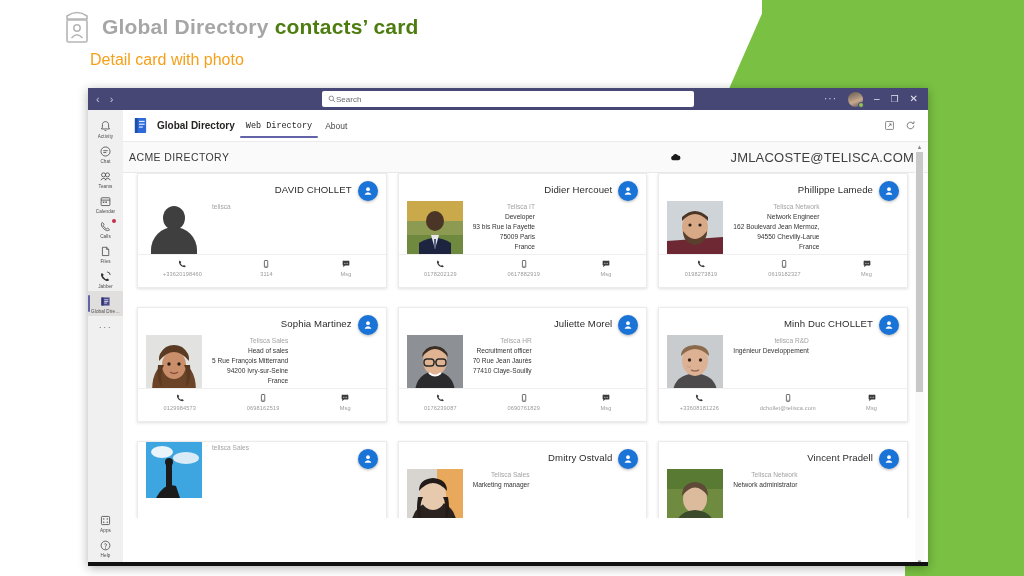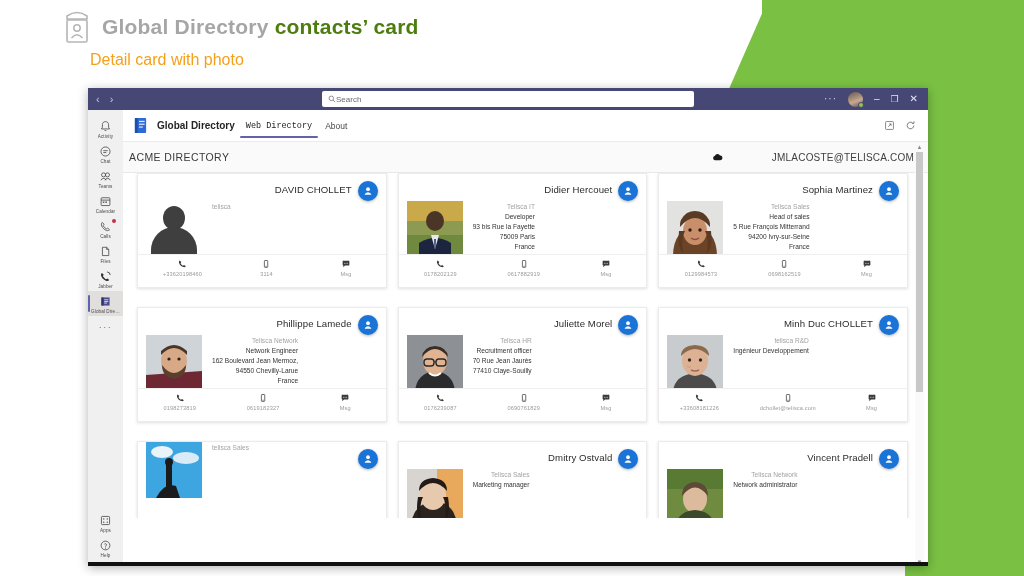--- a/index.html
+++ b/index.html
@@ -94,21 +94,21 @@
 
   
   .dir-wrap { flex: 1 1 auto; position: relative; overflow: hidden; background: #fff; }
   .dir-head {
     height: 31px; background: #fafafa; display: flex; align-items: center;
     padding: 0 14px 0 6px; border-bottom: 1px solid #e8e8e8;
   }
   .dir-title { font-size: 10.5px; color: #3a3a3a; letter-spacing: .4px; }
   .dir-user { margin-left: auto; display: flex; align-items: center; gap: 5px; }
   .dir-user .cloud { width: 11px; height: 8px; display: block; }
-  .dir-user .mail { font-size: 10px; color: #404040; letter-spacing: .2px; margin-left: 44px; }
+  .dir-user .mail { font-size: 13px; color: #404040; letter-spacing: .2px; margin-left: 44px; }
 
   .dir-toolbar { height: 40px; display: flex; align-items: center; gap: 9px; padding: 0 0 0 14px; background: #fff; }
   .btn-retour {
     height: 19px; padding: 0 13px; border: 1px solid #b9b9d6; border-radius: 10px;
     background: #fff; color: #6b6b8c; font-size: 8px; letter-spacing: .6px;
     display: flex; align-items: center; cursor: pointer;
   }
   .circ-btn { width: 21px; height: 21px; border-radius: 50%; display: flex; align-items: center; justify-content: center; cursor: pointer; }
   .circ-btn.fill { background: #12bdd8; box-shadow: 0 1px 3px rgba(0,0,0,.25); }
   .circ-btn.outline { background: #fff; border: 1px solid #f49ab4; }
@@ -453,20 +453,74 @@
                         <circle cx="5.8" cy="6.7" r=".75" fill="#fff"></circle>
                         <circle cx="8" cy="6.7" r=".75" fill="#fff"></circle>
                         <circle cx="10.2" cy="6.7" r=".75" fill="#fff"></circle>
                       </svg>
                     <span class="lbl">Msg</span>
                   </div>
                 </div>
               </div>
 
               <div class="ccard">
+                <div class="cname">Phillippe Lamede</div>
+                <div class="cbadge">
+                  <svg viewBox="0 0 16 16">
+                      <circle cx="8" cy="5.6" r="2.5" fill="#fff"></circle>
+                      <path d="M3.4 13 A4.8 4.8 0 0 1 12.6 13 Z" fill="#fff"></path>
+                    </svg>
+                </div>
+                <div class="cbody">
+                  <div class="cphoto">
+                    <svg class="ph-img" viewBox="0 0 56 56" preserveAspectRatio="none">
+                      <rect width="56" height="56" fill="#cfd4d8"></rect>
+                      <path d="M0 40 L56 36 L56 56 L0 56 Z" fill="#6d2833"></path>
+                      <ellipse cx="28" cy="26" rx="13" ry="15" fill="#d8a987"></ellipse>
+                      <path d="M15 20 Q28 6 41 20 L41 16 Q28 4 15 16 Z" fill="#4a3526"></path>
+                      <path d="M16 30 Q28 46 40 30 Q40 42 28 44 Q16 42 16 30 Z" fill="#5a3f2c"></path>
+                      <circle cx="23" cy="24" r="1.6" fill="#2b2119"></circle>
+                      <circle cx="33" cy="24" r="1.6" fill="#2b2119"></circle>
+                    </svg>
+                  </div>
+                  <div class="cinfo">
+                    <div class="org">Telisca Network</div>
+                    <div>Network Engineer</div>
+                    <div>162 Boulevard Jean Mermoz,</div>
+                    <div>94550 Chevilly-Larue</div>
+                    <div>France</div>
+                  </div>
+                </div>
+                <div class="cactions">
+                  <div class="cact">
+                    <svg viewBox="0 0 16 16">
+                        <path d="M4.4 2.2 C3.1 3.2 2.6 5 3.6 7.1 C4.8 9.8 7.2 12 10 12.9 C12 13.5 13.4 12.9 14.1 11.7 L11.3 9.7 L9.5 10.8 C8 10 6.5 8.4 5.7 6.7 L6.9 4.9 Z"></path>
+                      </svg>
+                    <span class="lbl">0198273819</span>
+                  </div>
+                  <div class="cact">
+                    <svg viewBox="0 0 16 16">
+                        <rect x="5.4" y="2.4" width="5.4" height="11" rx="1" fill="none" stroke="#3c3c3c" stroke-width="1.2"></rect>
+                        <line x1="7" y1="11.6" x2="9.2" y2="11.6" stroke="#3c3c3c" stroke-width="1"></line>
+                      </svg>
+                    <span class="lbl">0619182327</span>
+                  </div>
+                  <div class="cact">
+                    <svg viewBox="0 0 16 16">
+                        <path d="M2.6 4 A1.6 1.6 0 0 1 4.2 2.6 L11.8 2.6 A1.6 1.6 0 0 1 13.4 4 L13.4 9 A1.6 1.6 0 0 1 11.8 10.5 L6.4 10.5 L3.6 13 L3.8 10.5 A1.6 1.6 0 0 1 2.6 9 Z"></path>
+                        <circle cx="5.8" cy="6.7" r=".75" fill="#fff"></circle>
+                        <circle cx="8" cy="6.7" r=".75" fill="#fff"></circle>
+                        <circle cx="10.2" cy="6.7" r=".75" fill="#fff"></circle>
+                      </svg>
+                    <span class="lbl">Msg</span>
+                  </div>
+                </div>
+              </div>
+
+              <div class="ccard">
                 <div class="cname">Sophia Martinez</div>
                 <div class="cbadge">
                   <svg viewBox="0 0 16 16">
                       <circle cx="8" cy="5.6" r="2.5" fill="#fff"></circle>
                       <path d="M3.4 13 A4.8 4.8 0 0 1 12.6 13 Z" fill="#fff"></path>
                     </svg>
                 </div>
                 <div class="cbody">
                   <div class="cphoto">
                     <svg class="ph-img" viewBox="0 0 56 56" preserveAspectRatio="none">
@@ -509,74 +563,20 @@
                         <circle cx="5.8" cy="6.7" r=".75" fill="#fff"></circle>
                         <circle cx="8" cy="6.7" r=".75" fill="#fff"></circle>
                         <circle cx="10.2" cy="6.7" r=".75" fill="#fff"></circle>
                       </svg>
                     <span class="lbl">Msg</span>
                   </div>
                 </div>
               </div>
 
               <div class="ccard">
-                <div class="cname">Phillippe Lamede</div>
-                <div class="cbadge">
-                  <svg viewBox="0 0 16 16">
-                      <circle cx="8" cy="5.6" r="2.5" fill="#fff"></circle>
-                      <path d="M3.4 13 A4.8 4.8 0 0 1 12.6 13 Z" fill="#fff"></path>
-                    </svg>
-                </div>
-                <div class="cbody">
-                  <div class="cphoto">
-                    <svg class="ph-img" viewBox="0 0 56 56" preserveAspectRatio="none">
-                      <rect width="56" height="56" fill="#cfd4d8"></rect>
-                      <path d="M0 40 L56 36 L56 56 L0 56 Z" fill="#6d2833"></path>
-                      <ellipse cx="28" cy="26" rx="13" ry="15" fill="#d8a987"></ellipse>
-                      <path d="M15 20 Q28 6 41 20 L41 16 Q28 4 15 16 Z" fill="#4a3526"></path>
-                      <path d="M16 30 Q28 46 40 30 Q40 42 28 44 Q16 42 16 30 Z" fill="#5a3f2c"></path>
-                      <circle cx="23" cy="24" r="1.6" fill="#2b2119"></circle>
-                      <circle cx="33" cy="24" r="1.6" fill="#2b2119"></circle>
-                    </svg>
-                  </div>
-                  <div class="cinfo">
-                    <div class="org">Telisca Network</div>
-                    <div>Network Engineer</div>
-                    <div>162 Boulevard Jean Mermoz,</div>
-                    <div>94550 Chevilly-Larue</div>
-                    <div>France</div>
-                  </div>
-                </div>
-                <div class="cactions">
-                  <div class="cact">
-                    <svg viewBox="0 0 16 16">
-                        <path d="M4.4 2.2 C3.1 3.2 2.6 5 3.6 7.1 C4.8 9.8 7.2 12 10 12.9 C12 13.5 13.4 12.9 14.1 11.7 L11.3 9.7 L9.5 10.8 C8 10 6.5 8.4 5.7 6.7 L6.9 4.9 Z"></path>
-                      </svg>
-                    <span class="lbl">0198273819</span>
-                  </div>
-                  <div class="cact">
-                    <svg viewBox="0 0 16 16">
-                        <rect x="5.4" y="2.4" width="5.4" height="11" rx="1" fill="none" stroke="#3c3c3c" stroke-width="1.2"></rect>
-                        <line x1="7" y1="11.6" x2="9.2" y2="11.6" stroke="#3c3c3c" stroke-width="1"></line>
-                      </svg>
-                    <span class="lbl">0619182327</span>
-                  </div>
-                  <div class="cact">
-                    <svg viewBox="0 0 16 16">
-                        <path d="M2.6 4 A1.6 1.6 0 0 1 4.2 2.6 L11.8 2.6 A1.6 1.6 0 0 1 13.4 4 L13.4 9 A1.6 1.6 0 0 1 11.8 10.5 L6.4 10.5 L3.6 13 L3.8 10.5 A1.6 1.6 0 0 1 2.6 9 Z"></path>
-                        <circle cx="5.8" cy="6.7" r=".75" fill="#fff"></circle>
-                        <circle cx="8" cy="6.7" r=".75" fill="#fff"></circle>
-                        <circle cx="10.2" cy="6.7" r=".75" fill="#fff"></circle>
-                      </svg>
-                    <span class="lbl">Msg</span>
-                  </div>
-                </div>
-              </div>
-
-              <div class="ccard">
                 <div class="cname">Juliette Morel</div>
                 <div class="cbadge">
                   <svg viewBox="0 0 16 16">
                       <circle cx="8" cy="5.6" r="2.5" fill="#fff"></circle>
                       <path d="M3.4 13 A4.8 4.8 0 0 1 12.6 13 Z" fill="#fff"></path>
                     </svg>
                 </div>
                 <div class="cbody">
                   <div class="cphoto">
                     <svg class="ph-img" viewBox="0 0 56 56" preserveAspectRatio="none">

